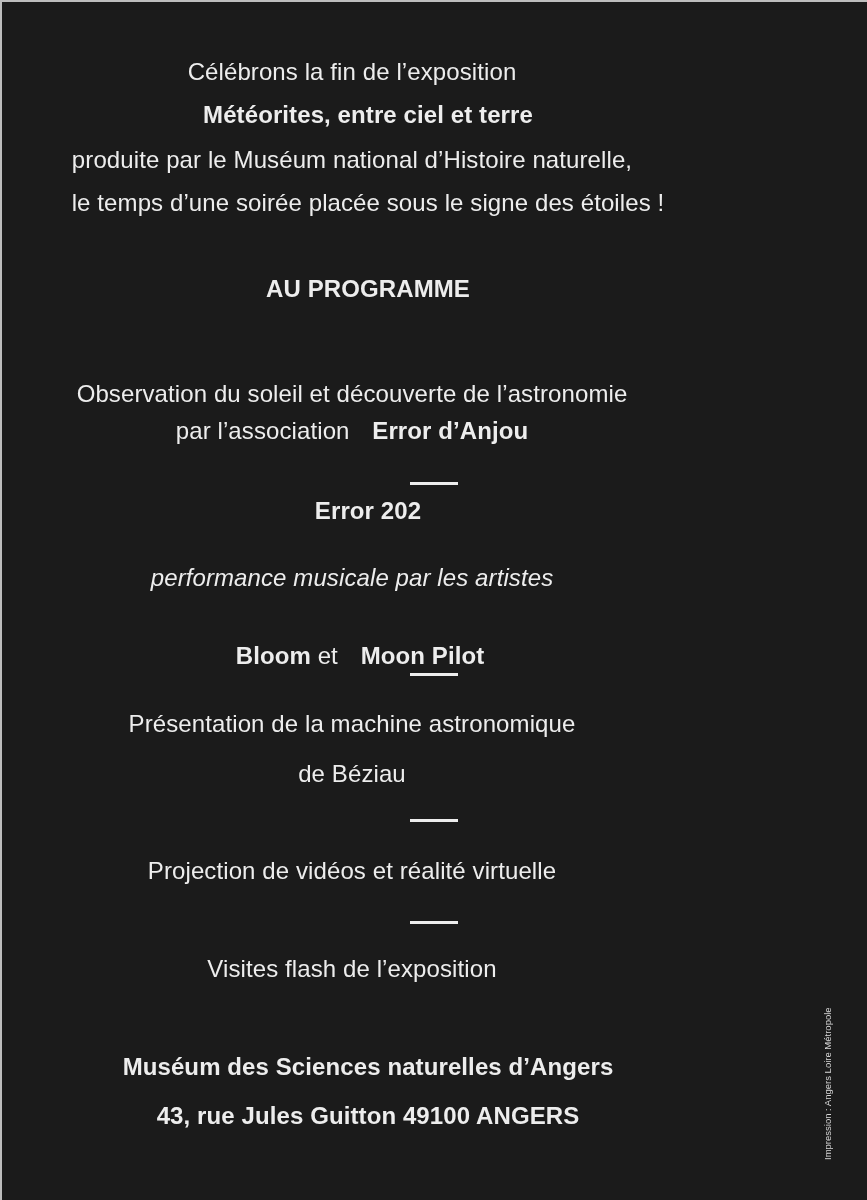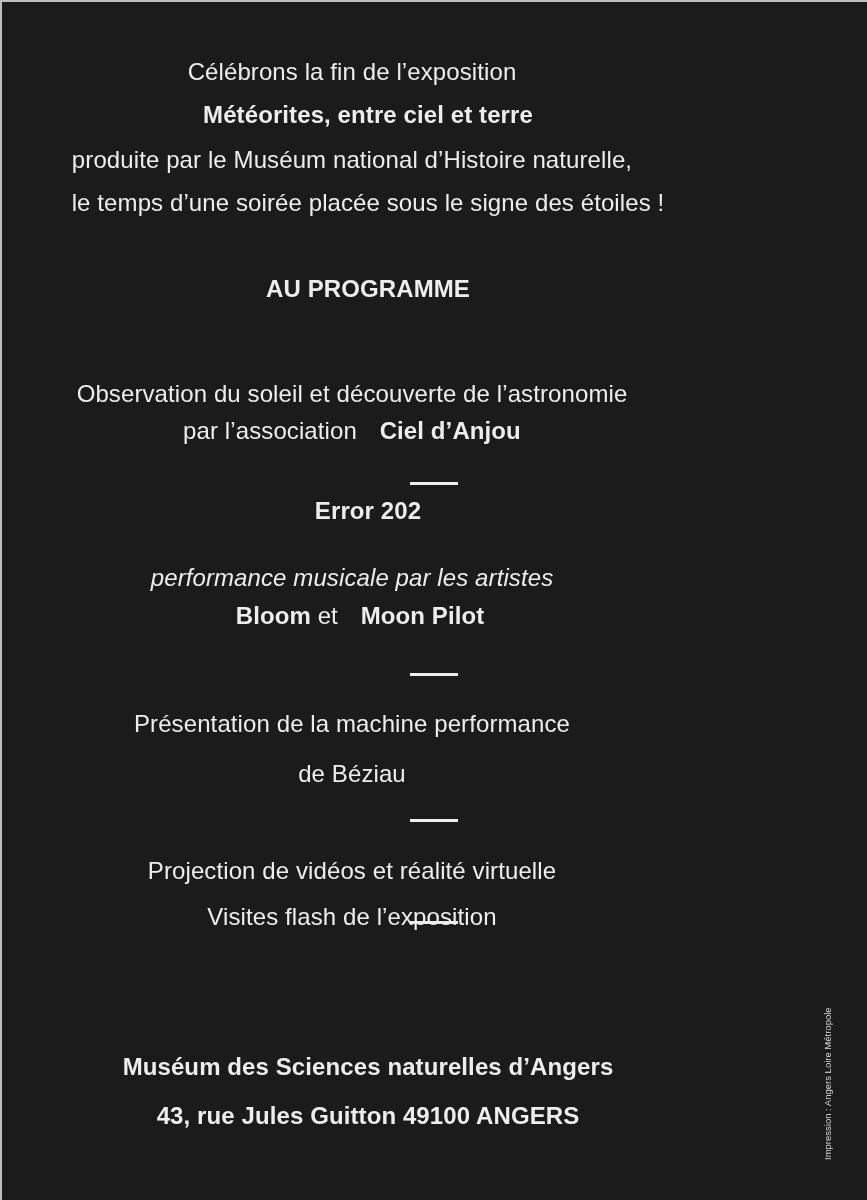--- a/index.html
+++ b/index.html
@@ -60,36 +60,36 @@
 
 <div class="line" style="top:57px;">Célébrons la fin de l’exposition</div>
 <div class="line b" style="top:100px;">Météorites, entre ciel et terre</div>
 <div class="line" style="top:145px;">produite par le Muséum national d’Histoire naturelle,</div>
 <div class="line" style="top:188px;padding-left:16px;">le temps d’une soirée placée sous le signe des étoiles !</div>
 
 <div class="line b" style="top:274px;">AU PROGRAMME</div>
 
 <div class="line" style="top:367px;margin-top:12px;">Observation du soleil et découverte de l’astronomie</div>
 <div class="line" style="top:416px;">
-  <span>par l’association </span><span class="b">Ciel d’Anjou</span>
+  <span>par l’association </span><span class="b">Error d’Anjou</span>
 </div>
 <div class="divider" style="top:482px;"></div>
 
 <div class="line b" style="top:496px;">Error 202</div>
 <div class="line" style="top:563px;font-style:italic;">performance musicale par les artistes</div>
-<div class="line" style="top:601px;">
+<div class="line" style="top:641px;">
   <span class="b">Bloom</span><span> et </span><span class="b">Moon Pilot</span>
 </div>
 <div class="divider" style="top:673px;"></div>
 
-<div class="line" style="top:709px;">Présentation de la machine performance</div>
+<div class="line" style="top:709px;">Présentation de la machine astronomique</div>
 <div class="line" style="top:759px;">de Béziau</div>
 <div class="divider" style="top:819px;"></div>
 
 <div class="line" style="top:856px;">Projection de vidéos et réalité virtuelle</div>
 <div class="divider" style="top:921px;"></div>
 
-<div class="line" style="top:902px;">Visites flash de l’exposition</div>
+<div class="line" style="top:954px;">Visites flash de l’exposition</div>
 
 <div class="line b" style="top:1052px;text-align:center;">Muséum des Sciences naturelles d’Angers</div>
 <div class="line b" style="top:1101px;">43, rue Jules Guitton 49100 ANGERS</div>
 
 <div class="credit">Impression : Angers Loire Métropole</div>
 
 </body></html>

